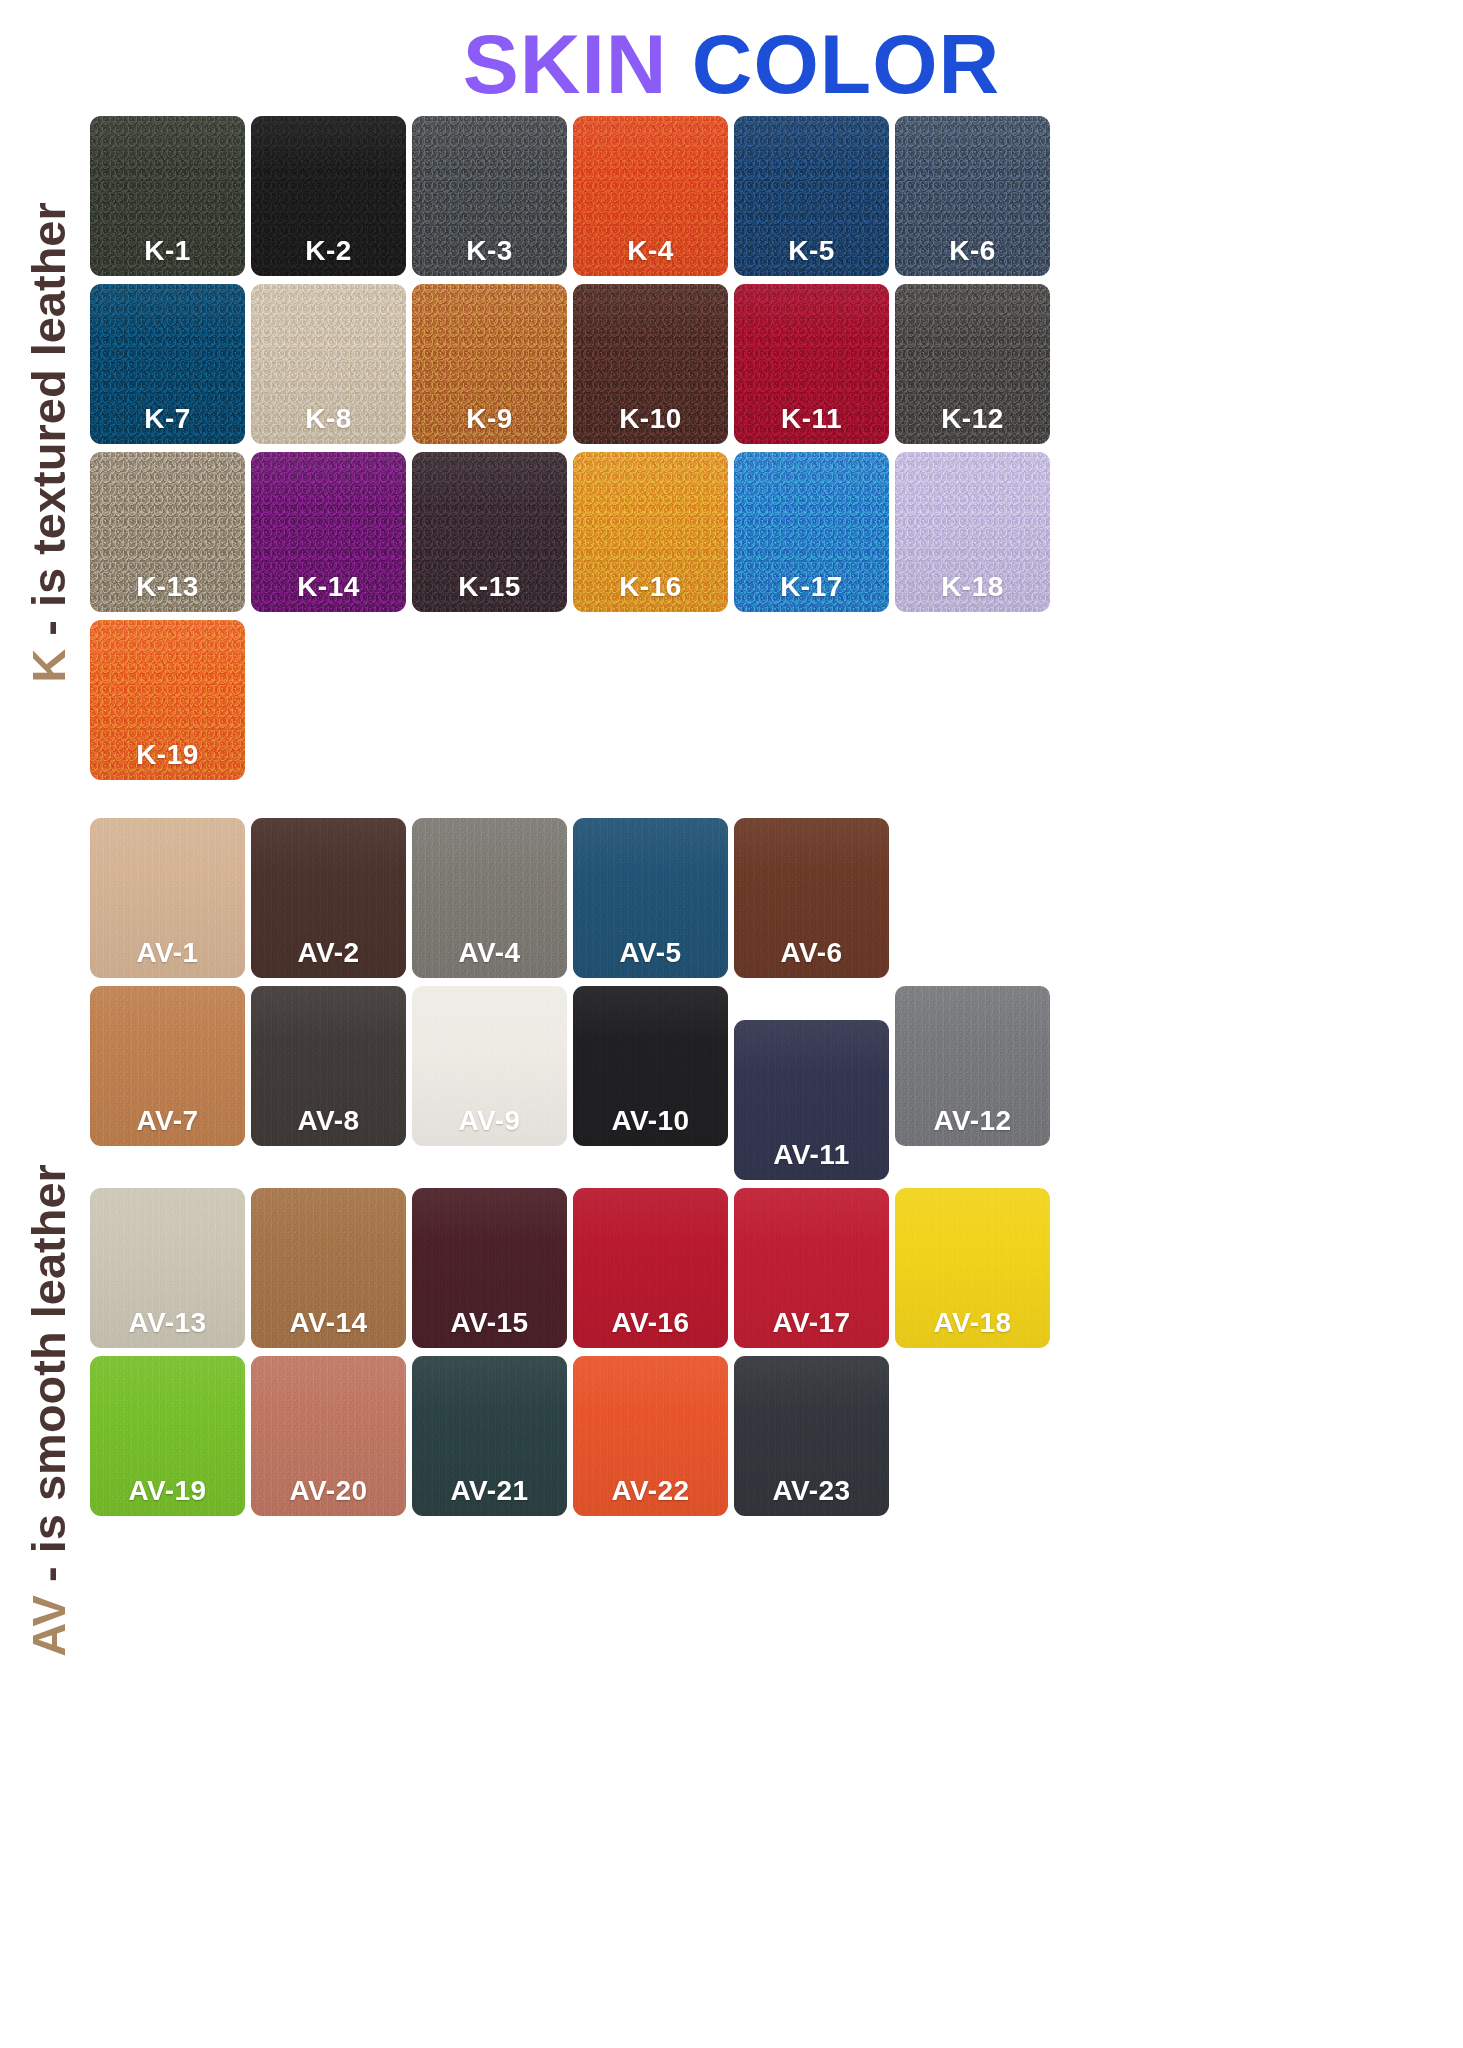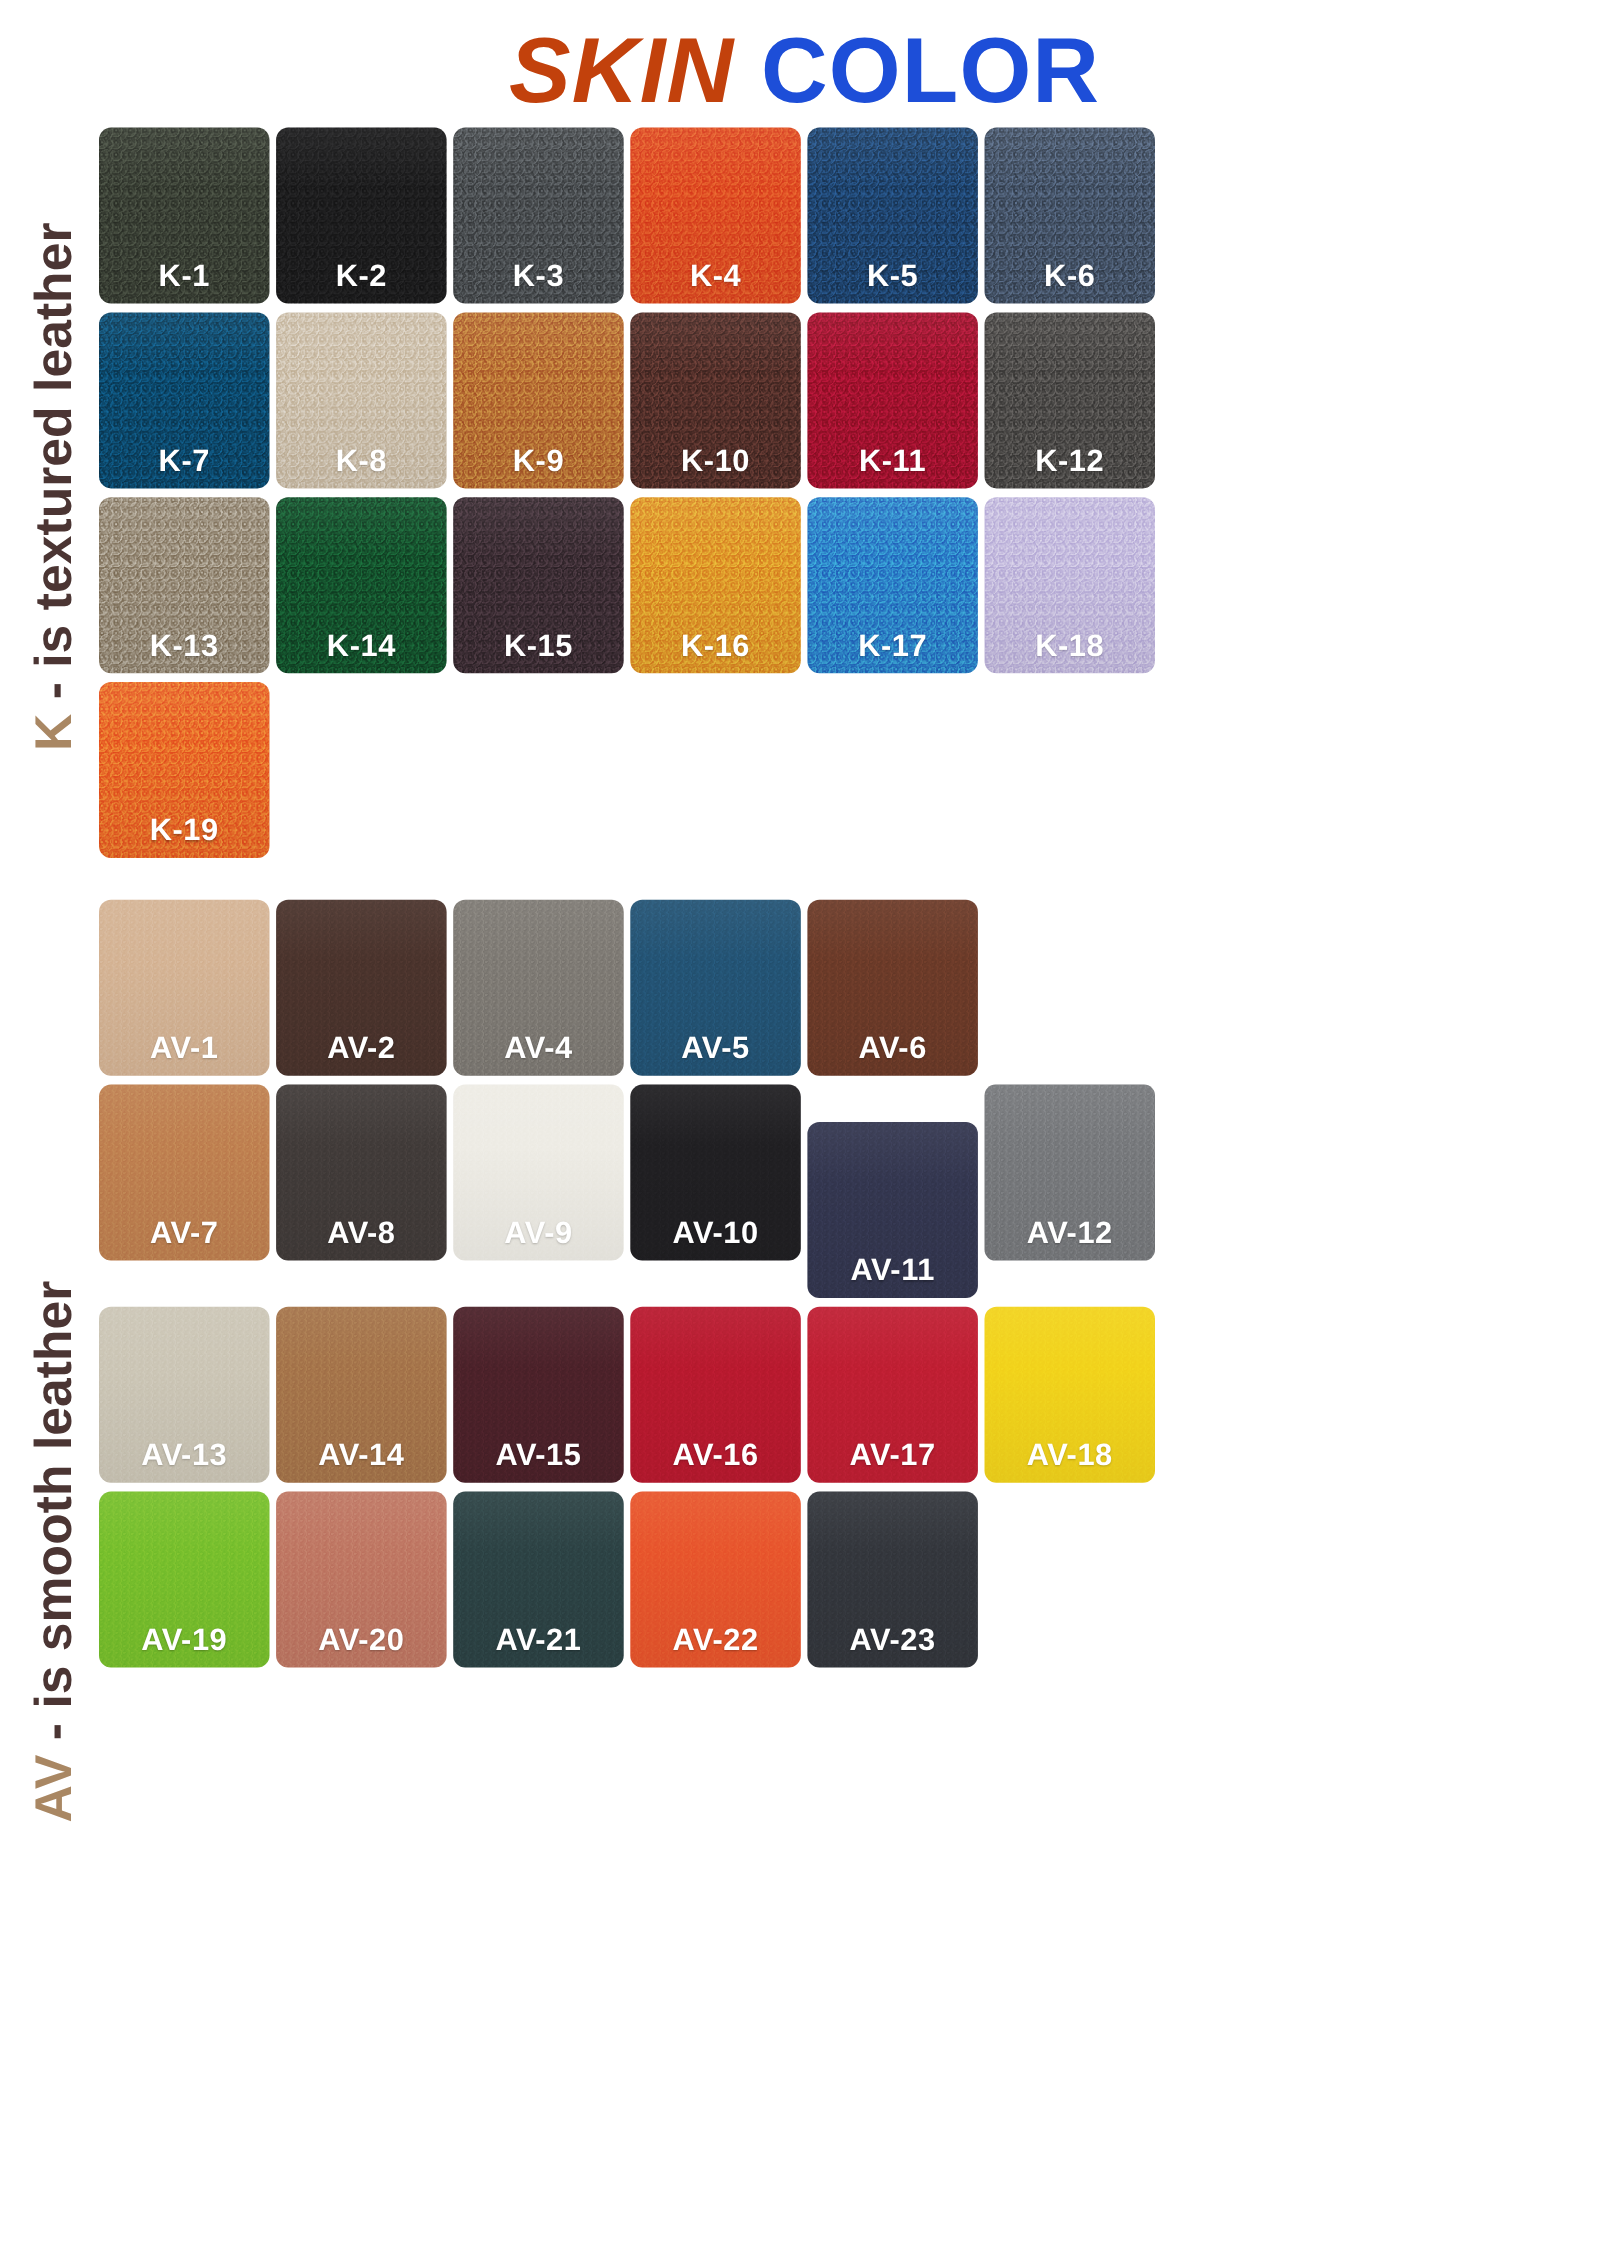--- a/index.html
+++ b/index.html
@@ -21,21 +21,21 @@
     top: 22px;
     left: 0;
     width: 1463px;
     text-align: center;
     font-size: 84px;
     font-weight: bold;
     letter-spacing: 1px;
     white-space: nowrap;
     line-height: 1.0;
   }
-  #title .t-skin  { color: #c2410c; font-style: italic; }
+  #title .t-skin  { color: #8b5cf6; }
   #title .t-color { color: #1d4ed8; }
 
   
   .side-label {
     position: absolute;
     left: 0;
     width: 96px;
     display: flex;
     align-items: center;
     justify-content: center;
@@ -207,21 +207,21 @@
         <div class="shade"></div>
         <div class="label">K-12</div>
       </div>
     </div>
     <div class="row">
       <div class="swatch" style="background: rgb(155, 143, 124);">
         <div class="grain"></div>
         <div class="shade"></div>
         <div class="label">K-13</div>
       </div>
-      <div class="swatch" style="background: #14532d;">
+      <div class="swatch" style="background: #701a75;">
         <div class="grain"></div>
         <div class="shade"></div>
         <div class="label">K-14</div>
       </div>
       <div class="swatch" style="background: rgb(61, 46, 53);">
         <div class="grain"></div>
         <div class="shade"></div>
         <div class="label">K-15</div>
       </div>
       <div class="swatch" style="background: rgb(224, 153, 42);">

